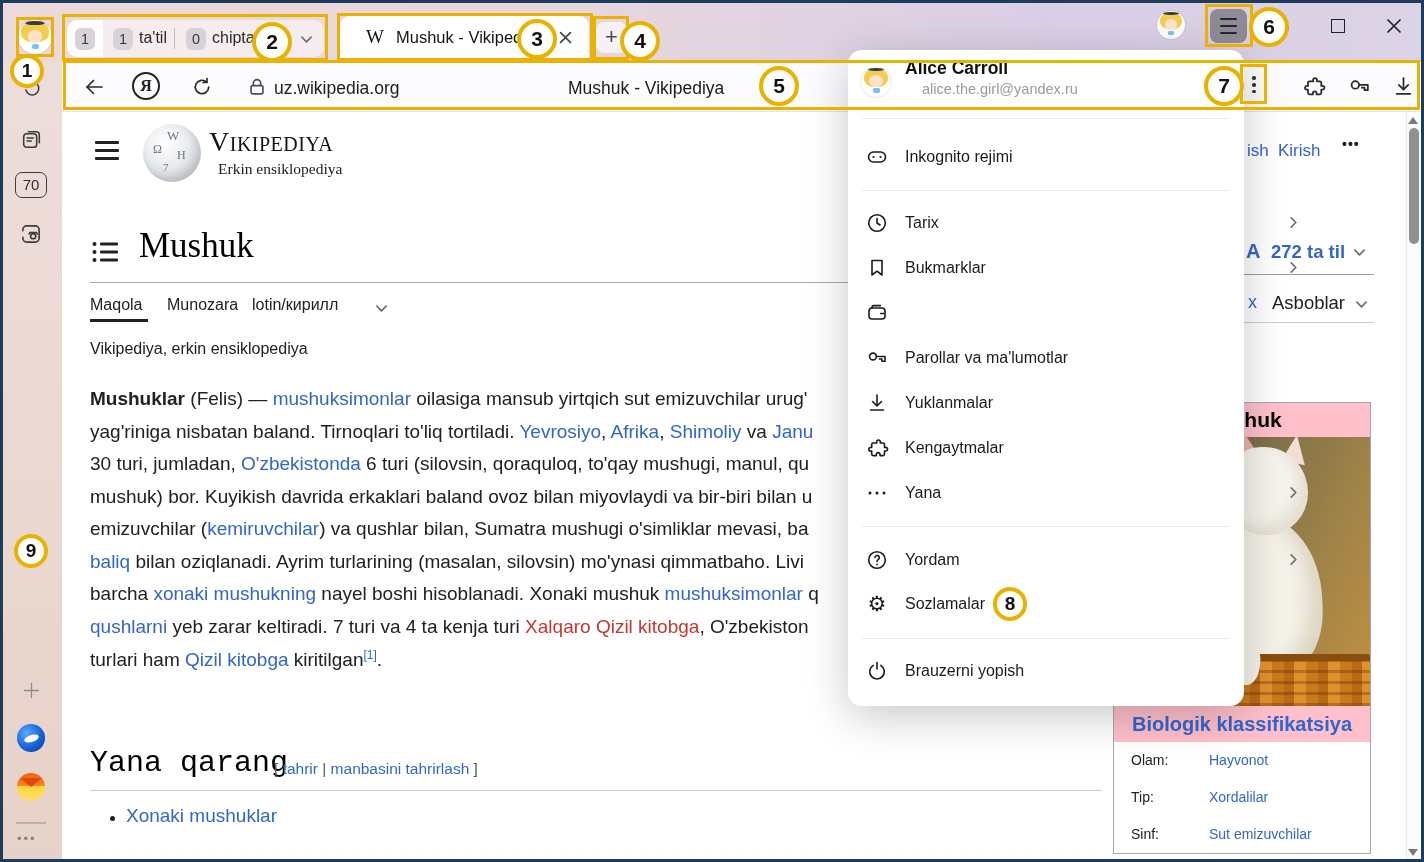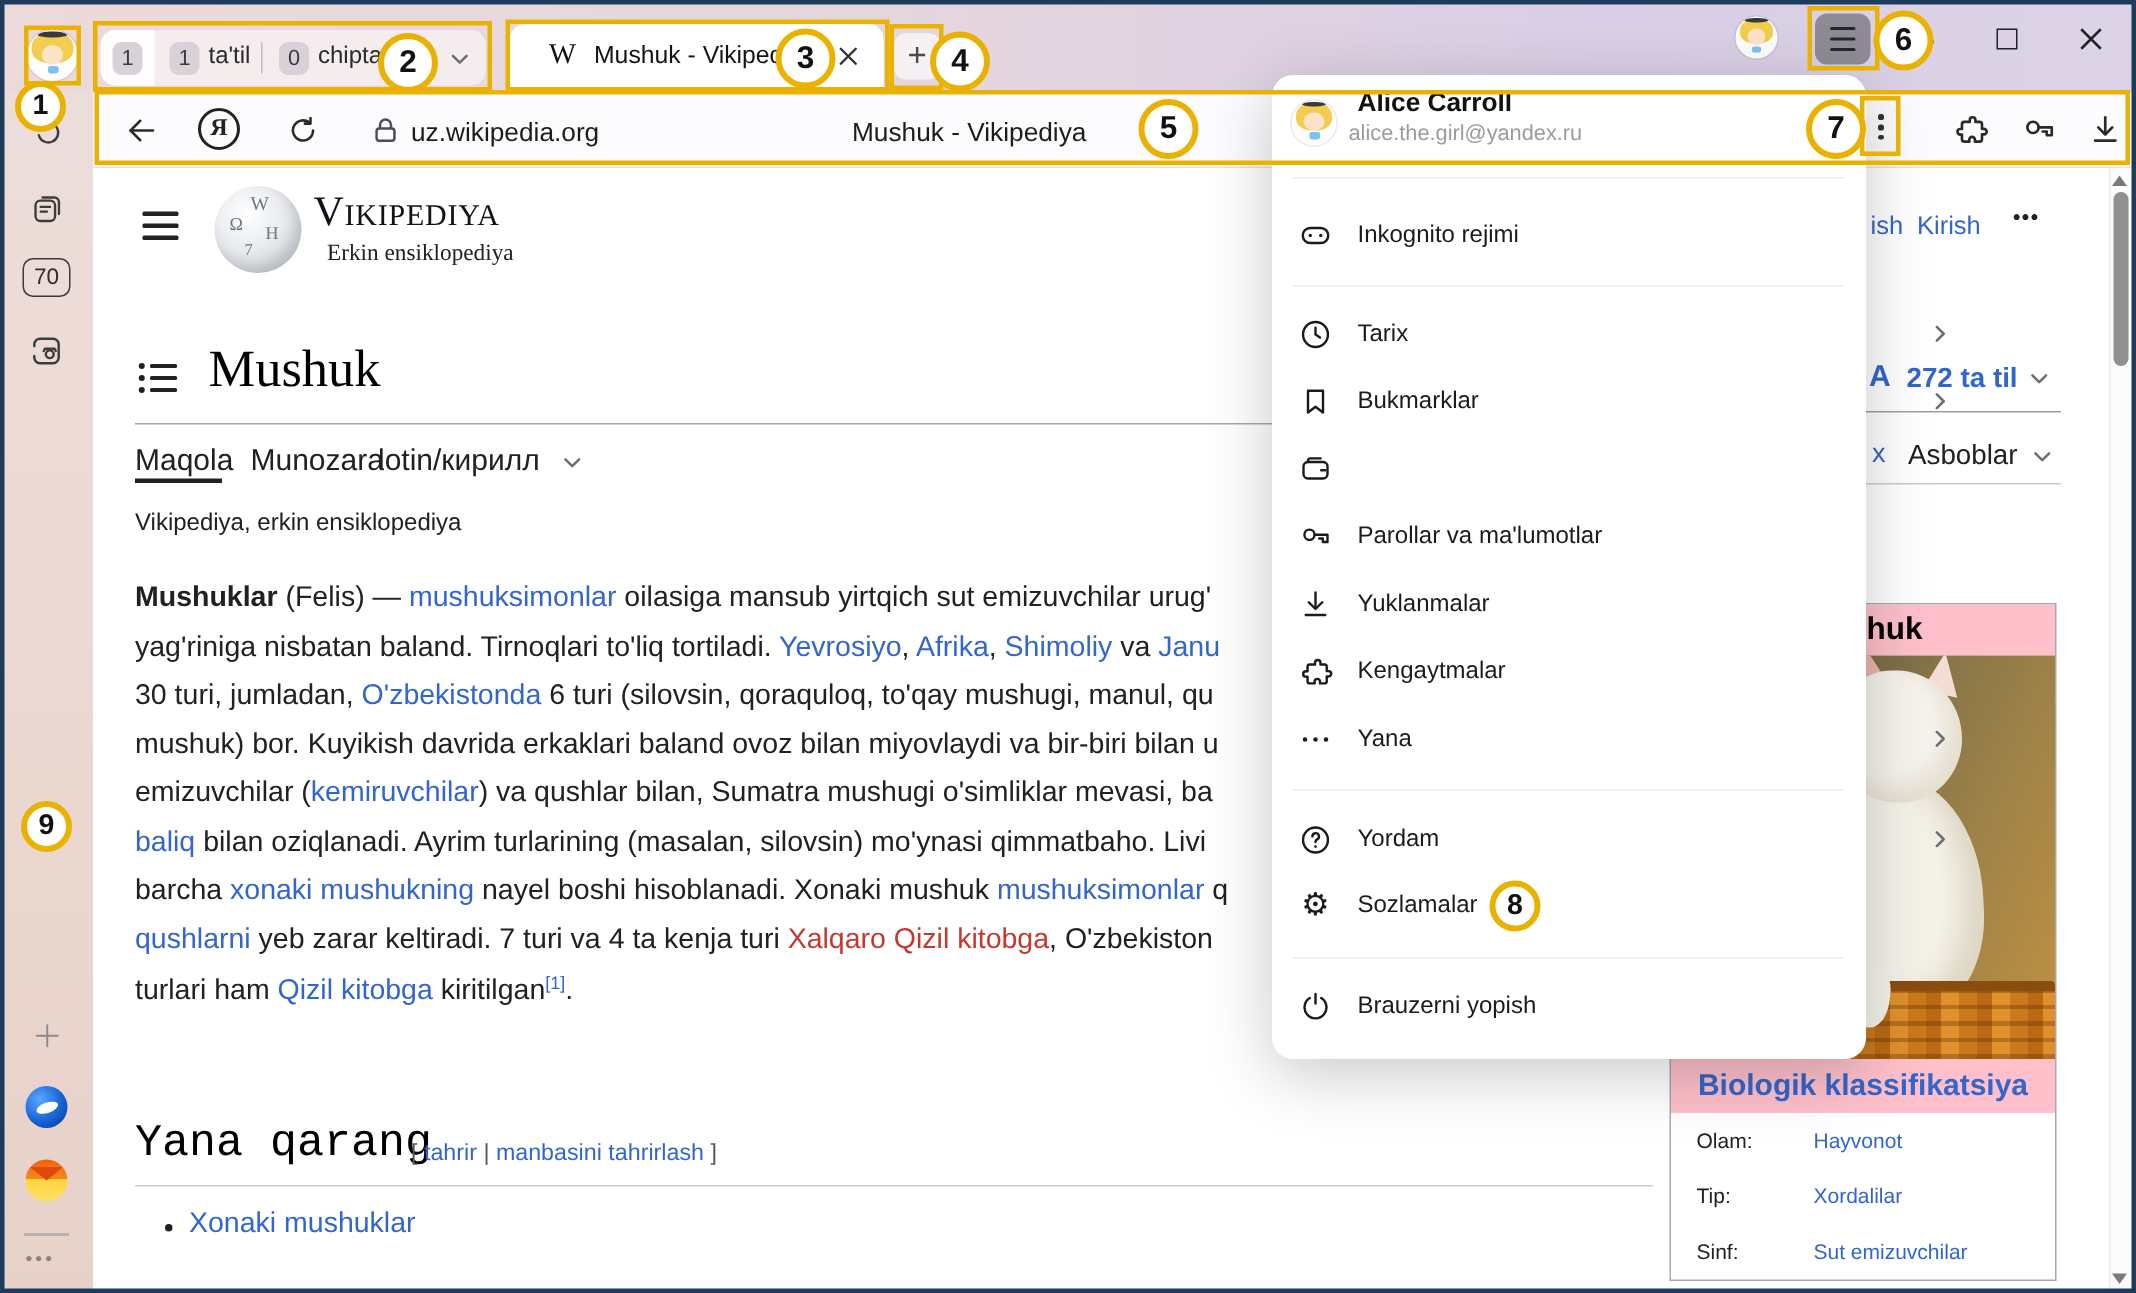--- a/index.html
+++ b/index.html
@@ -44,21 +44,21 @@
   
   .wikiburger i{position:absolute;left:0;width:24px;height:2.6px;background:#202122;border-radius:1px}
   .globe{width:58px;height:58px;border-radius:50%;background:radial-gradient(circle at 38% 32%,#ffffff 0%,#e8eaed 45%,#c2c8cf 100%);box-shadow:inset -4px -5px 8px rgba(0,0,0,.12)}
   .globe b{position:absolute;font-family:"Liberation Serif",serif;color:#6d7680;font-weight:normal}
   .wordmark{font-family:"Liberation Serif",serif;font-variant:small-caps;font-size:28px;color:#101418;letter-spacing:.5px}
   .wordsub{font-family:"Liberation Serif",serif;font-size:15.5px;color:#202122}
   .lnkb{color:#3366cc}
   .wtitle{font-family:"Liberation Serif",serif;font-size:35px;color:#000}
   .hr1{height:1px;background:#a2a9b1}
   .hr2{height:1px;background:#c8ccd1}
-  .wtab{font-size:20px;color:#202122}
+  .wtab{font-size:16px;color:#202122}
   .para .pl{height:32.5px;white-space:nowrap;font-size:19px;color:#202122}
   .sg-p{}.sg-b{font-weight:bold}.sg-lnk{color:#3366cc}.sg-red{color:#c4392f}
   .sg-sup{color:#3366cc;font-size:12px;vertical-align:super}
   .seeh{font-family:Liberation Mono, monospace;font-size:30px;color:#000}
   .bullet{width:5px;height:5px;border-radius:50%;background:#202122}
   .chev{width:11px;height:11px}
   .chev path{stroke:#6a6f75;stroke-width:1.8;fill:none;stroke-linecap:round;stroke-linejoin:round}
   
   .infobox{left:1113px;top:402px;width:258px;border:1px solid #a2a9b1;background:#fff;z-index:1}
   .ibtitle{height:34px;background:#ffc0cb;text-align:center;font-weight:bold;font-size:21px;color:#000;line-height:34px}
@@ -315,21 +315,21 @@
   <div class="abs tri-down" style="left:1408px;top:849px"></div>
 
   <div class="abs menu">
     <div class="abs avatar" style="left:13px;top:17px;width:30px;height:30px">
       <span class="hair"></span>
         <span class="band"></span>
         <span class="face"></span>
         <span class="bow"></span>
     </div>
     <span class="abs mname" style="left:57px;top:8px">Alice Carroll</span>
-    <span class="abs memail" style="left:51px;top:31px">alice.the.girl@yandex.ru</span>
+    <span class="abs memail" style="left:74px;top:31px">alice.the.girl@yandex.ru</span>
     <div class="mdiv" style="top:68px"></div>
 
     <div class="mi" style="top:85px">
       <svg class="ic ik" viewBox="0 0 24 24">
           <rect x="3.5" y="7" width="17" height="10" rx="5"></rect>
           <circle cx="8.5" cy="12" r="1.1" fill="#1b1b1b" stroke="none"></circle>
           <circle cx="15.5" cy="12" r="1.1" fill="#1b1b1b" stroke="none"></circle>
         </svg>
       <span class="lab">Inkognito rejimi</span>
     </div>

